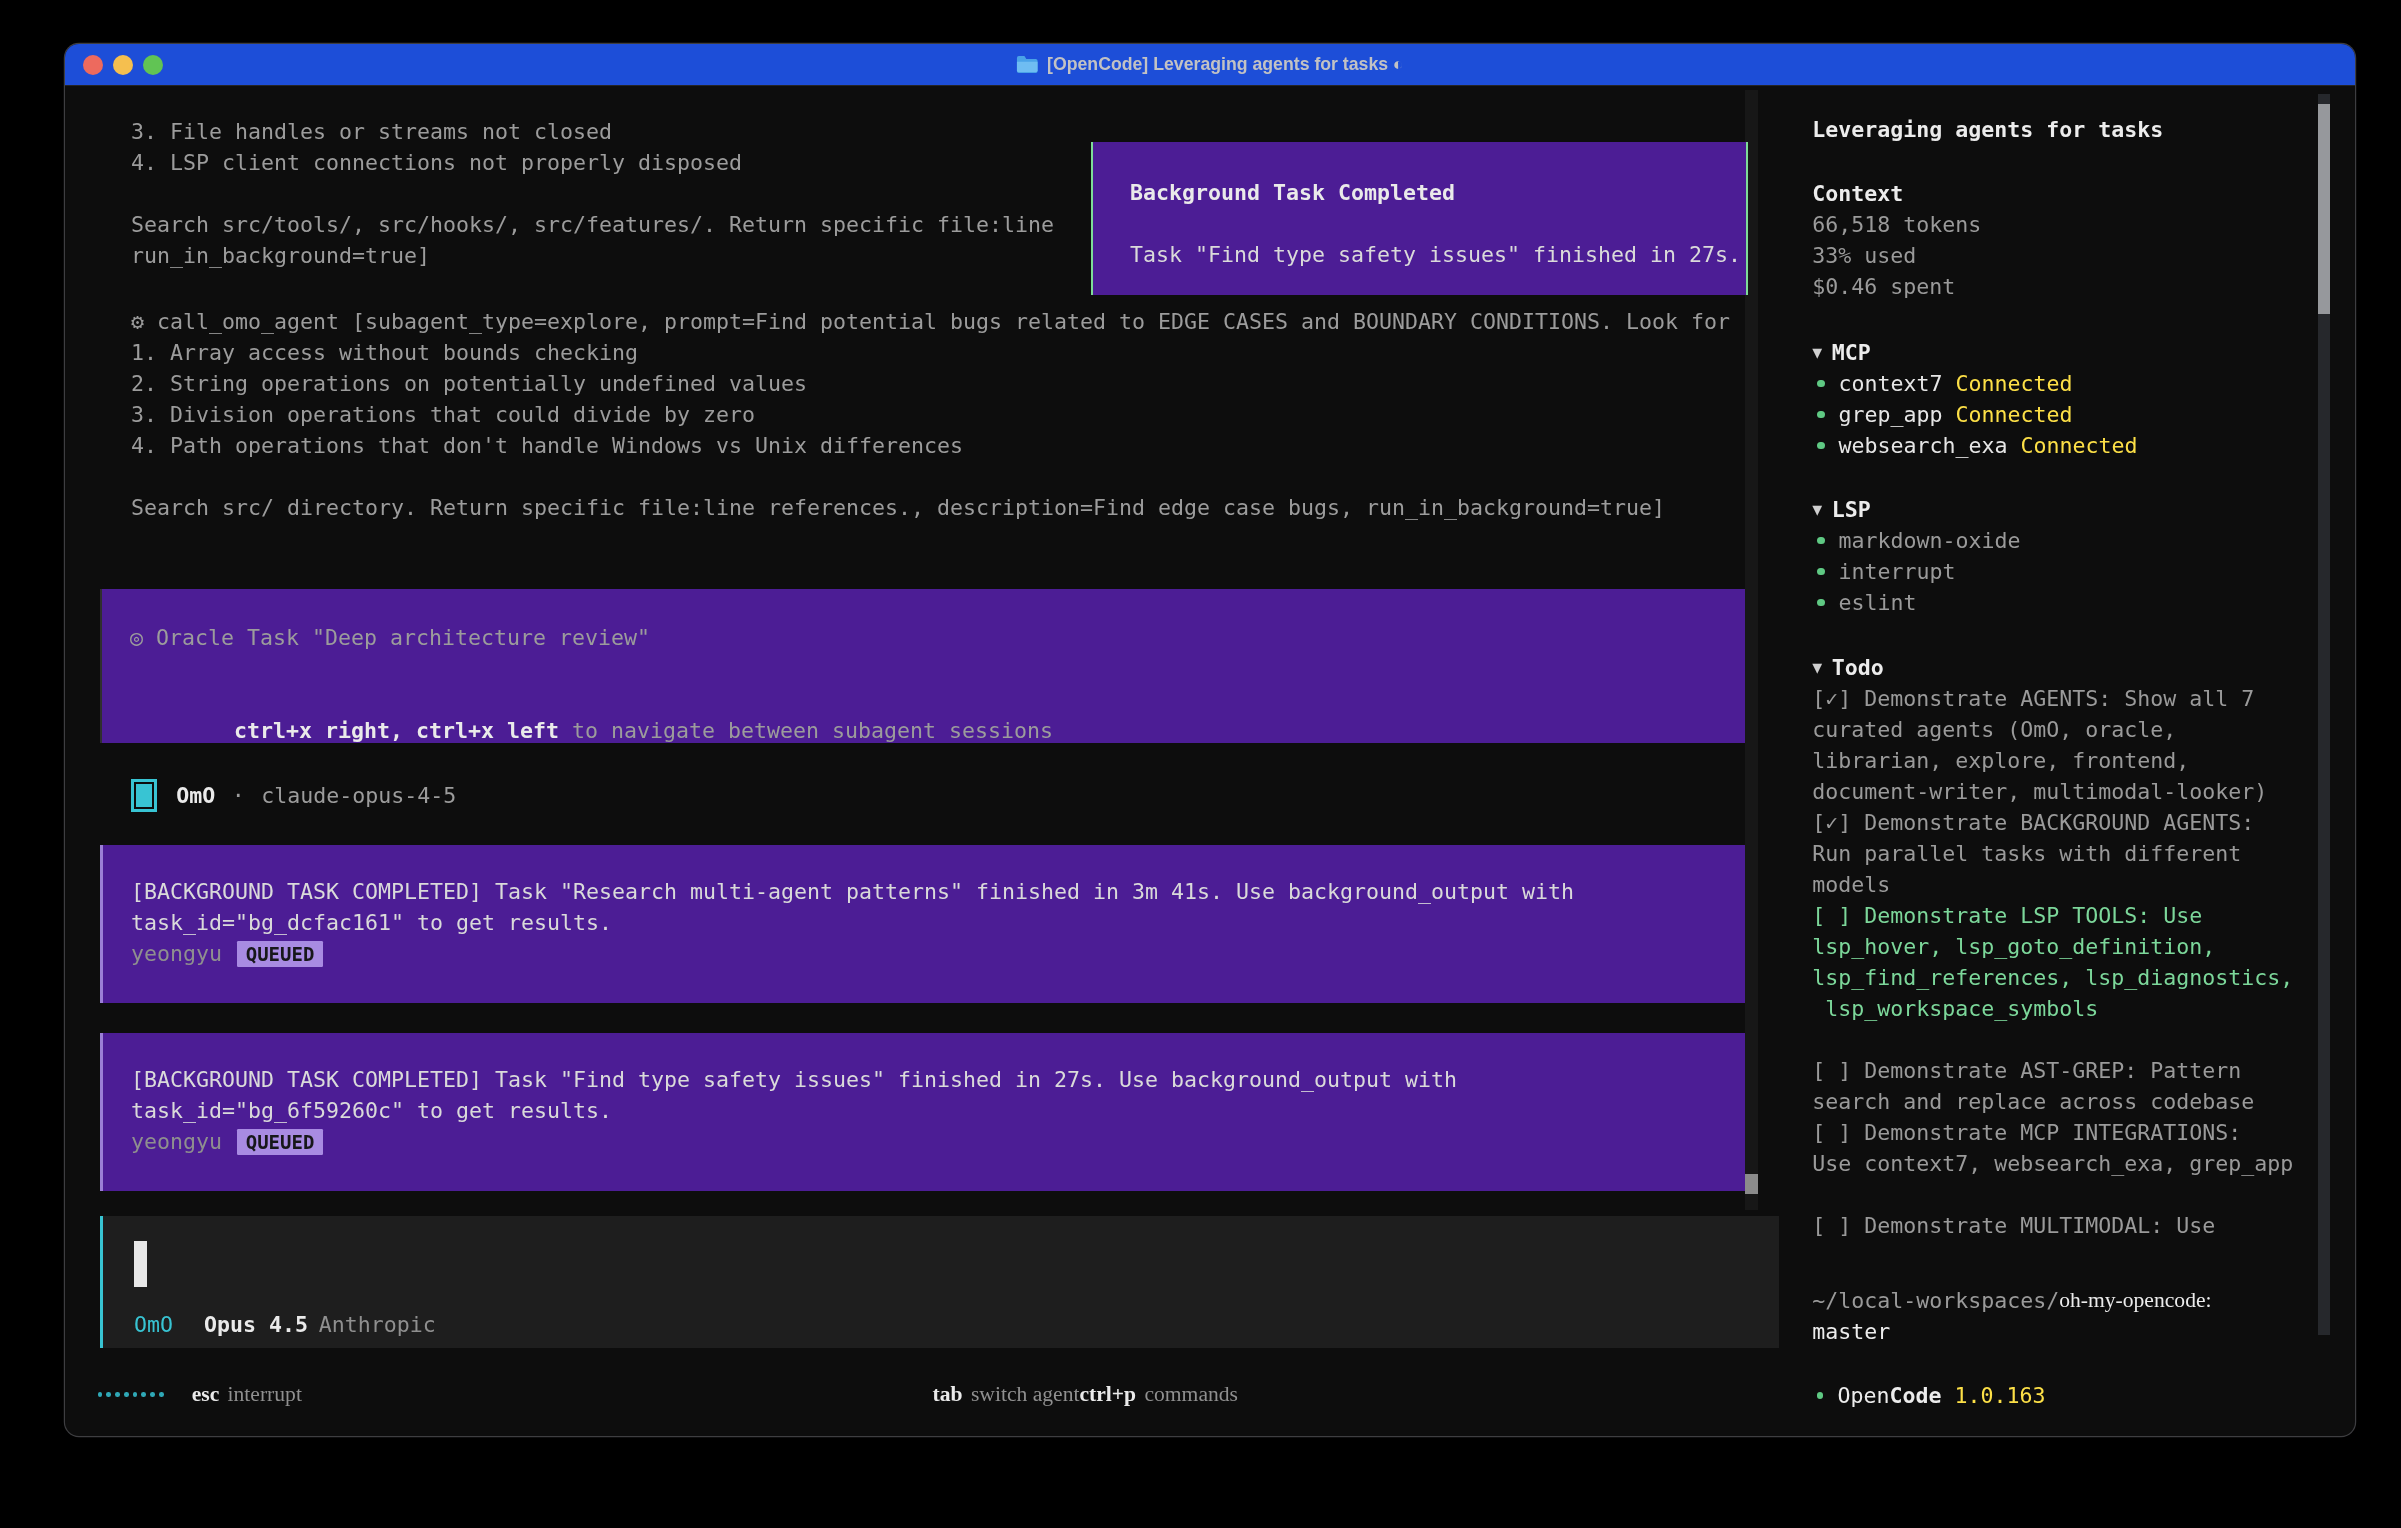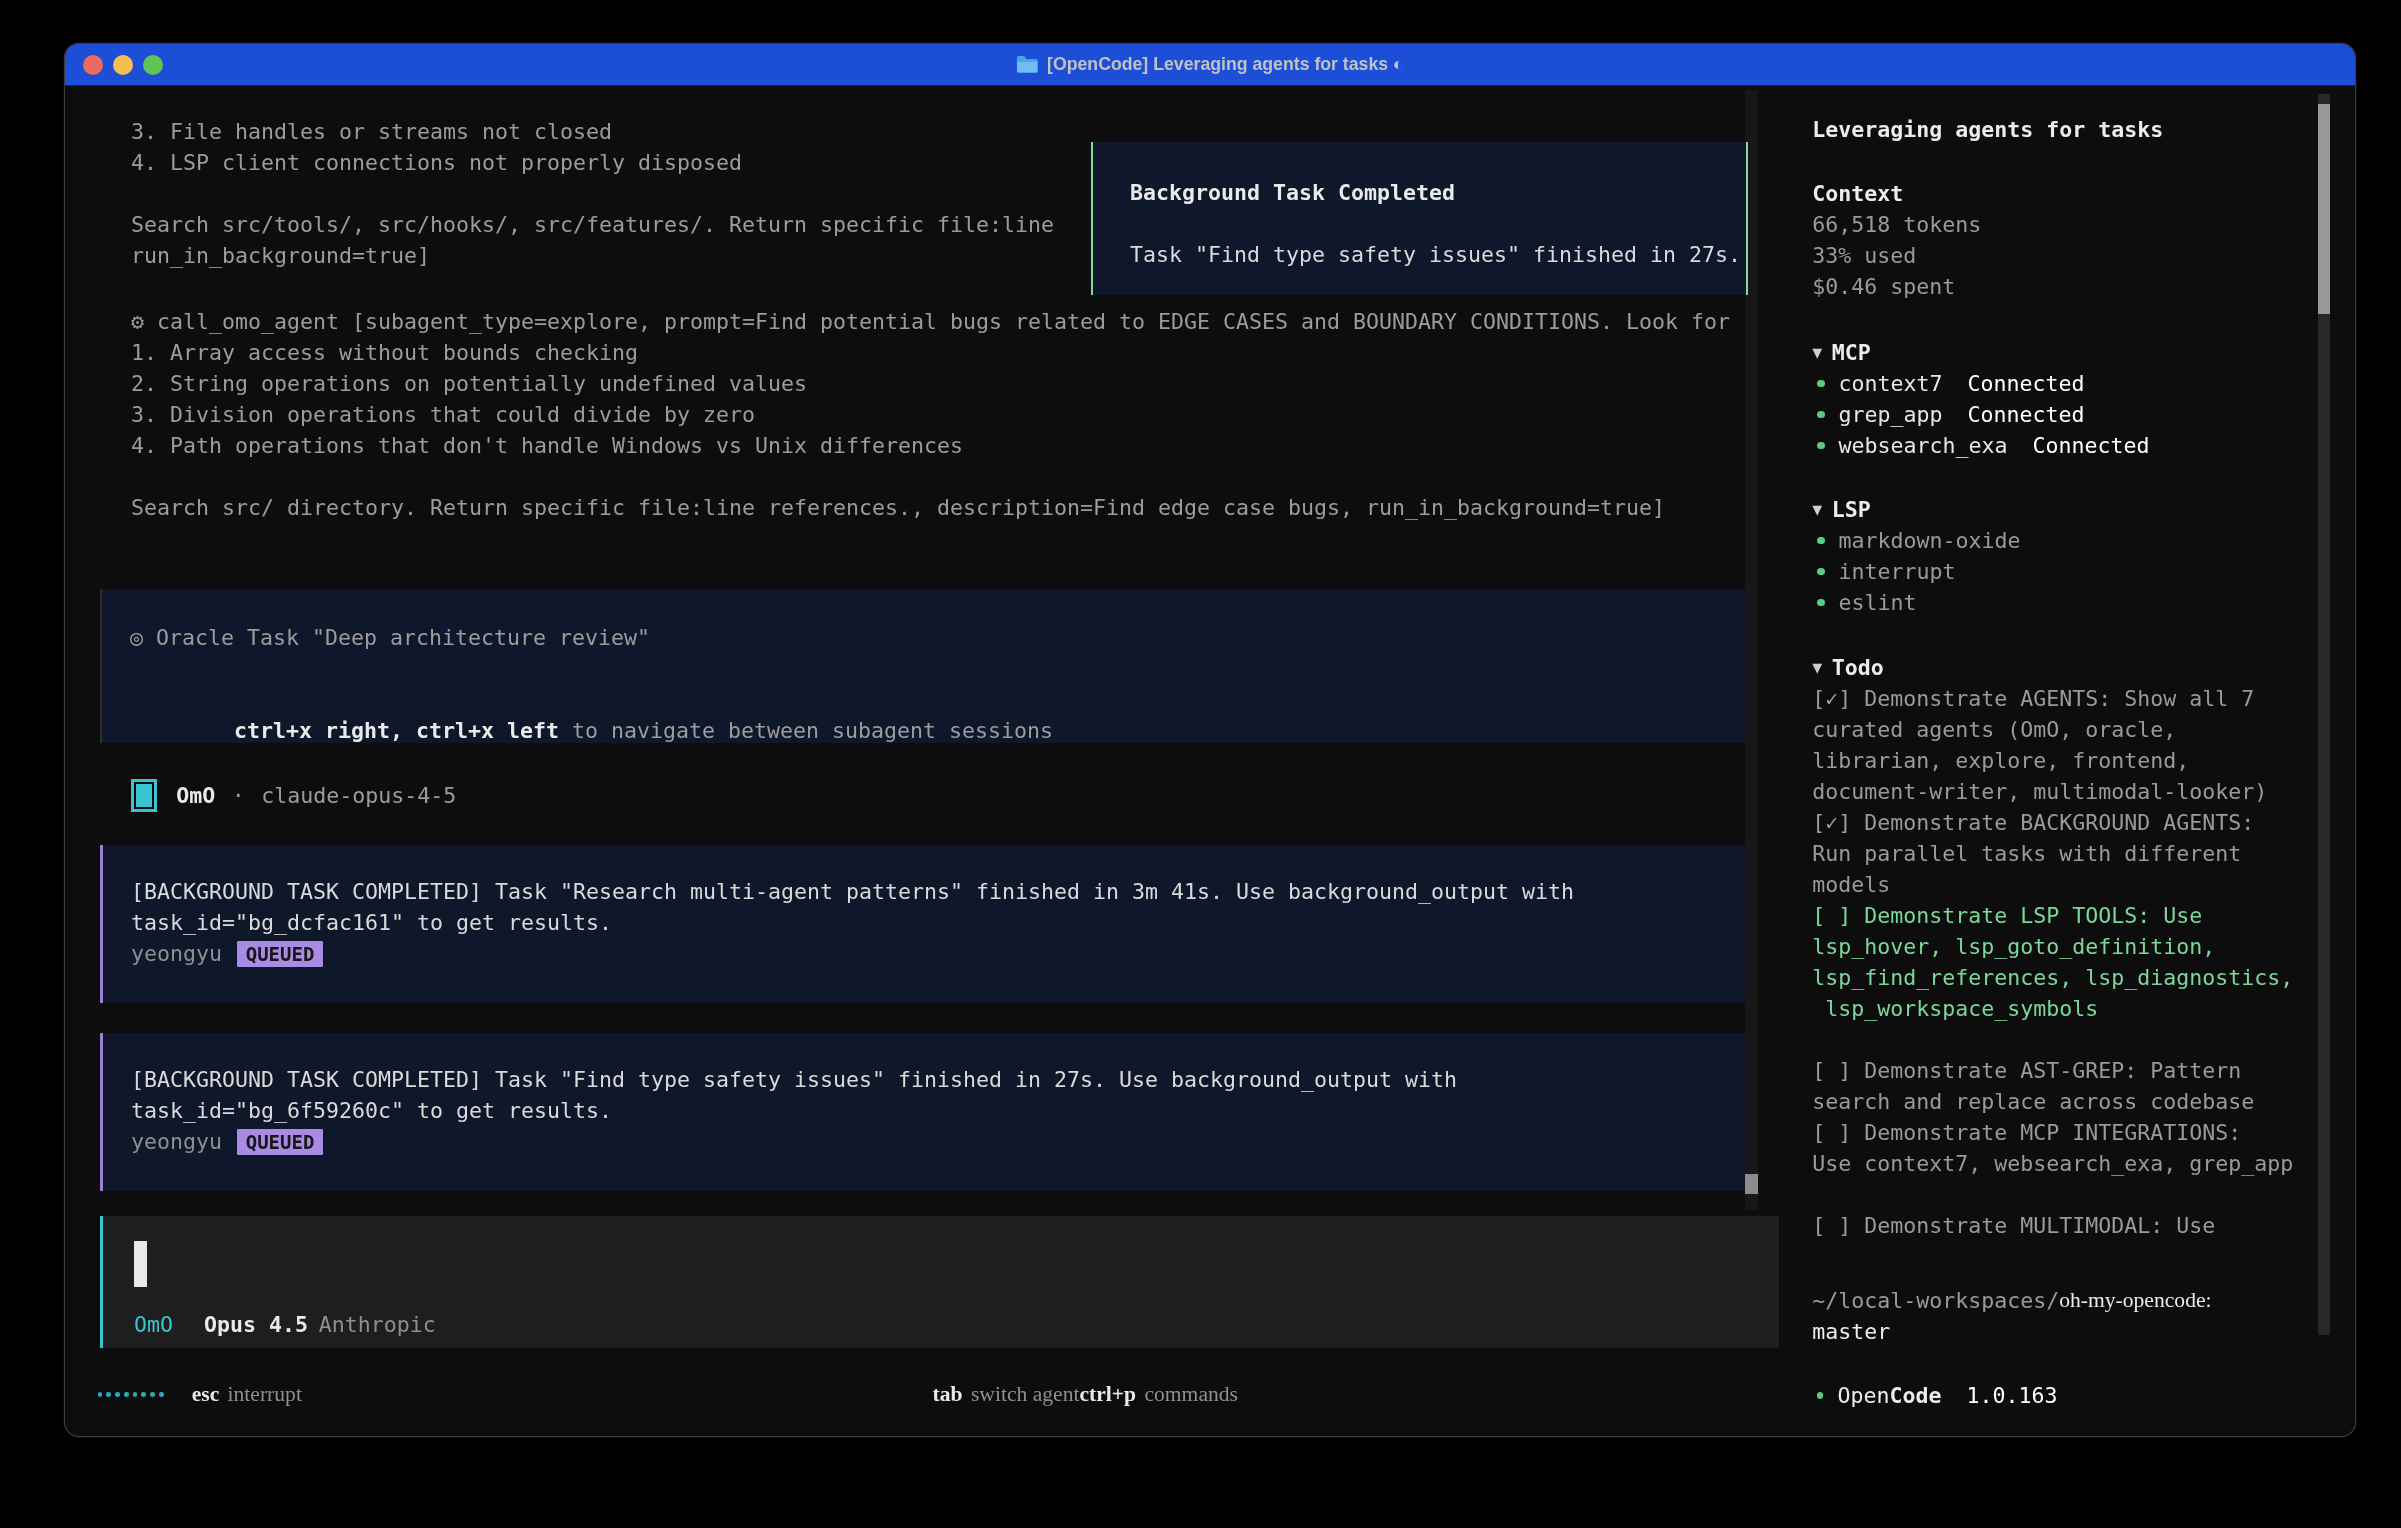--- a/index.html
+++ b/index.html
@@ -16,21 +16,21 @@
   .traffic div{width:20px;height:20px;border-radius:50%;}
   .tl-close{background:#ed6a5e;} .tl-min{background:#f5bf4f;} .tl-max{background:#61c454;}
   .title-wrap{display:flex;align-items:center;gap:8.3px;
               font-family:"Liberation Sans","DejaVu Sans",sans-serif;
               font-size:17.7px;font-weight:bold;color:#c2c2c4;}
   #content{position:absolute;left:0;top:43px;width:2290px;height:1190px;}
 
   .linestack div.line{height:31px;white-space:pre;}
   .t-gray{color:#9c9c9c;} .t-bright{color:#dadada;} .t-white{color:#eaeaea;font-weight:bold;} .t-cyan{color:#38c4d3;} .t-dim{color:#8f8f8f;}
 
-  .panelbox{position:absolute;background:#0f172a;}
+  .panelbox{position:absolute;background:#4c1d95;}
   #notification{left:1026px;top:55px;width:657px;height:153px;
                 border-left:2.4px solid #7edc98;border-right:2.4px solid #7edc98;
                 padding:35px 0 0 37px;box-sizing:border-box;z-index:3;}
   #oracle-box{left:35px;top:502px;width:1650px;height:154px;border-left:2.4px solid #2f2f2f;
               padding:32.5px 0 0 28px;box-sizing:border-box;}
   .taskbox{left:35px;width:1650px;height:158px;border-left:3px solid #9b7fd6;
            padding:31px 0 0 28px;box-sizing:border-box;}
   #task1{top:758px;} #task2{top:946px;}
   .author-row{height:31px;display:flex;align-items:center;}
   .badge{margin-left:15.4px;background:#a88be2;color:#17171a;font-weight:bold;
@@ -57,21 +57,21 @@
 
   
   .sb-block{position:absolute;left:1746px;width:508px;}
   .sb-line{height:31px;white-space:pre;display:flex;align-items:center;}
   .sb-title{color:#ececec;font-weight:bold;padding-left:1.2px;}
   .sb-heading{display:flex;align-items:center;padding-left:1.2px;height:31px;}
   .tri{color:#cfcfcf;font-size:16.5px;margin-right:9.5px;}
   .sb-heading b{color:#ececec;}
   .sb-item{display:flex;align-items:center;height:31px;}
   .dot-green{width:7.7px;height:7.7px;border-radius:50%;background:#5fc983;margin-left:5.9px;margin-right:14px;flex:0 0 auto;}
-  .sb-item .nm{color:#e6e6e6;} .sb-item .nm-muted{color:#9a9a9a;} .sb-item .st{color:#ffffff;margin-left:25px;}
+  .sb-item .nm{color:#e6e6e6;} .sb-item .nm-muted{color:#9a9a9a;} .sb-item .st{color:#fde047;margin-left:13px;}
   .todo-line{height:31px;white-space:pre;padding-left:1.2px;}
   .muted{color:#9a9a9a;} .green{color:#7cd79a;}
   #sb-scrollbar{position:absolute;left:2253px;top:7px;width:11.8px;height:1241px;background:#26282c;}
   #sb-scrollbar .thumb{position:absolute;left:0;top:9.5px;width:11.8px;height:210px;background:#96989c;}
 </style>
 </head>
 <body>
 
 <div id="window">
 

